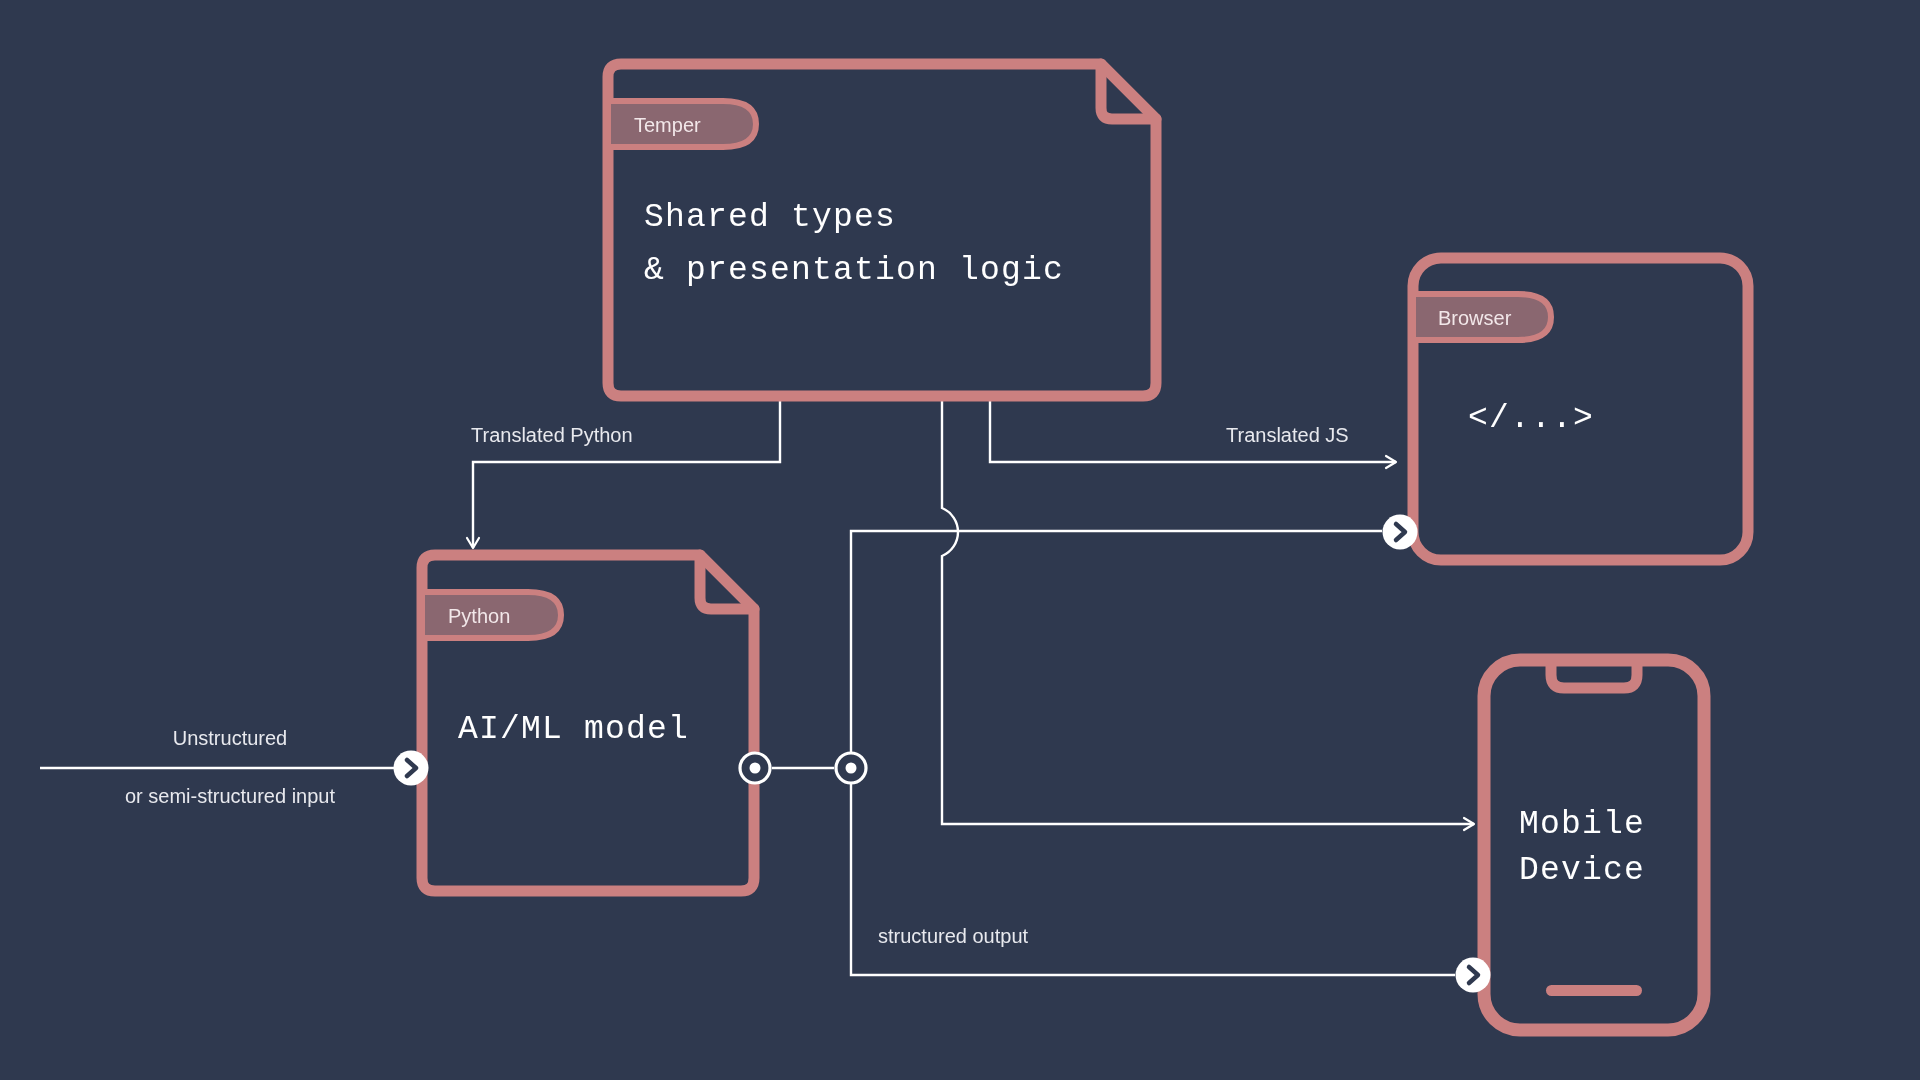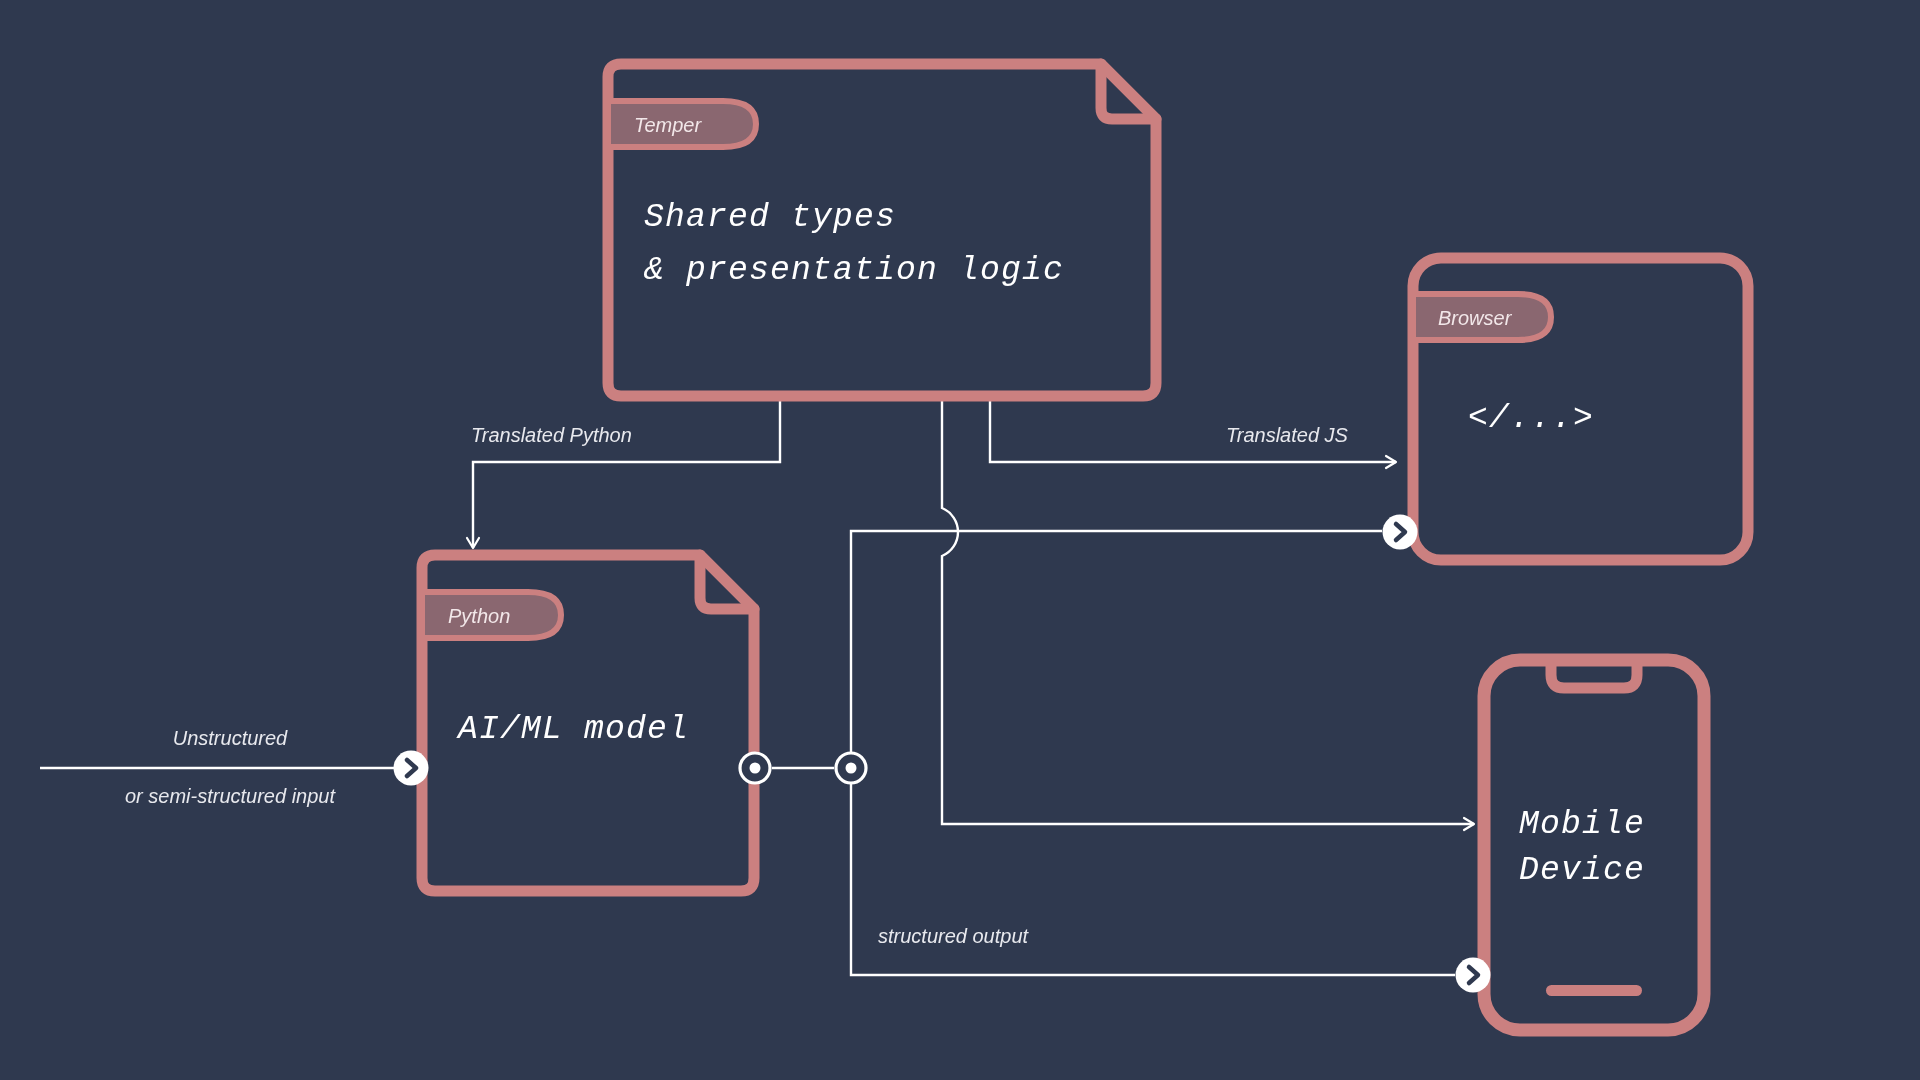--- a/index.html
+++ b/index.html
@@ -8,21 +8,20 @@
     padding: 0;
     background: #2f394f;
   }
   #stage {
     position: relative;
     width: 1920px;
     height: 1080px;
     background: #bef264;
     overflow: hidden;
     font-family: "Liberation Sans", sans-serif;
-    font-style: italic;
   }
   #diagram-svg {
     position: absolute;
     left: 0;
     top: 0;
     width: 1920px;
     height: 1080px;
     display: block;
   }
   .node-body-text {

